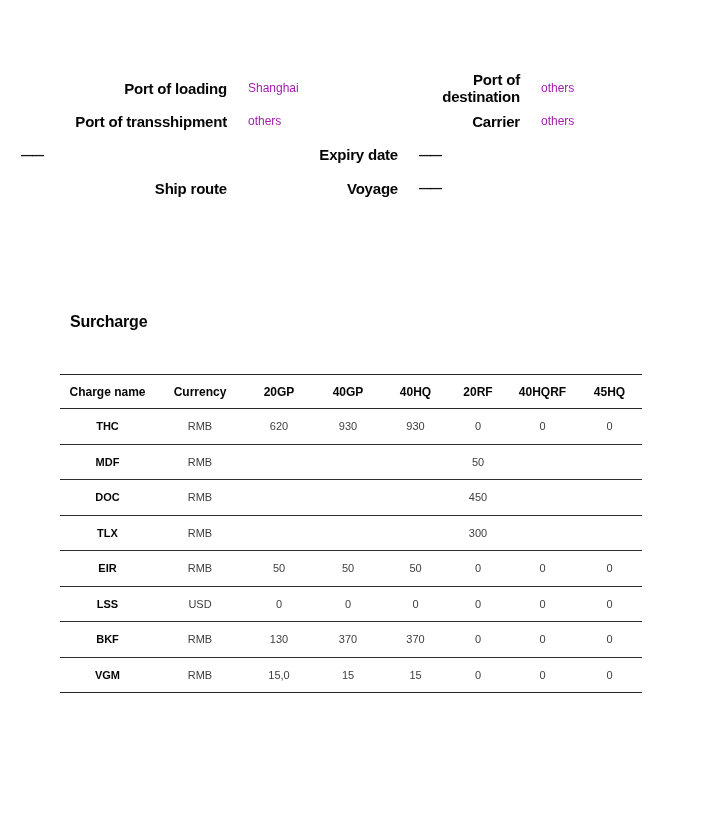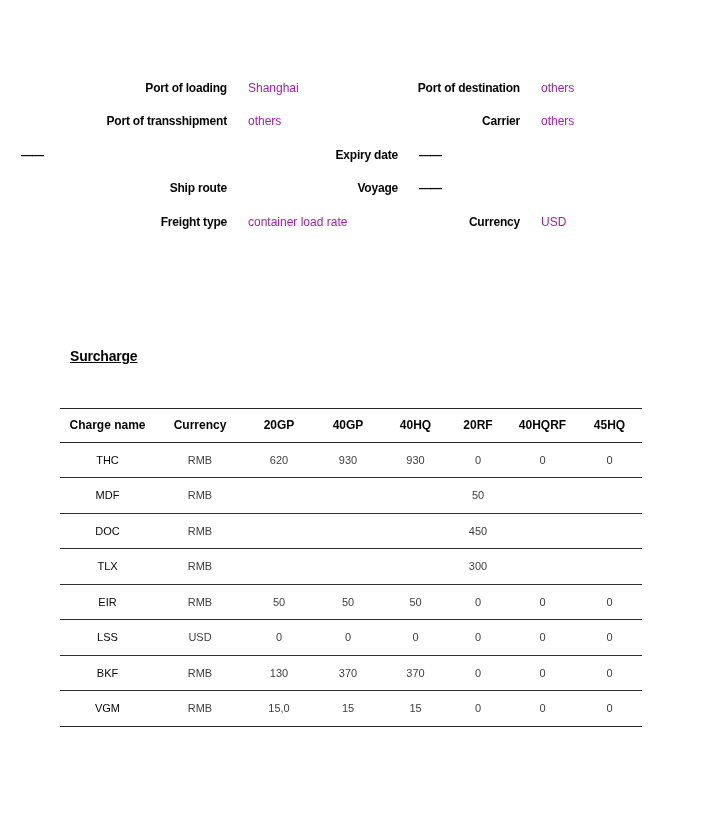--- a/index.html
+++ b/index.html
@@ -21,44 +21,43 @@
   }
   .form-row {
     display: grid;
     grid-template-columns: 227px 171px 122px 1fr;
     height: 33.5px;
     align-items: center;
   }
   .f-label {
     text-align: right;
     font-weight: bold;
-    font-size: 12px;
+    font-size: 15px;
     color: #050505;
     letter-spacing: -0.2px;
   }
   .f-value {
     padding-left: 21px;
     font-size: 12px;
     color: #a21caf;
   }
   .f-value.dash {
     color: #141414;
     font-weight: bold;
     letter-spacing: -1px;
   }
 
   
   .section-title {
     margin: 105px 0 0 70px;
-    font-size: 14px;
+    font-size: 16px;
     font-weight: bold;
     line-height: 24px;
     color: #050505;
     letter-spacing: -0.2px;
-    text-decoration: underline;
   }
 
   table.surcharge-table {
     margin: 40px 0 0 60px;
     width: 582px;
     border-collapse: collapse;
     table-layout: fixed;
     border-top: 1.5px solid #262626;
   }
   .surcharge-table col.c-charge   { width: 95px; }
@@ -84,21 +83,21 @@
   }
   .surcharge-table td {
     font-size: 11px;
     color: #3d3d3d;
     height: 34.5px;
     text-align: center;
     vertical-align: middle;
     padding: 0;
   }
   .surcharge-table td.charge {
-    font-weight: normal;
+    font-weight: bold;
     color: #050505;
   }
   .surcharge-table tbody tr {
     border-bottom: 1px solid #2e2e2e;
   }
   .surcharge-table tbody tr:last-child {
     border-bottom: 1.5px solid #262626;
   }
 </style>
 </head>
@@ -119,26 +118,20 @@
   </div>
   <div class="form-row">
     <div class="f-value dash">——</div>
     <div class="f-label">Expiry date</div>
     <div class="f-value dash">——</div>
   </div>
   <div class="form-row">
     <div class="f-label">Ship route</div>
     <div class="f-label">Voyage</div>
     <div class="f-value dash">——</div>
-  </div>
-  <div class="form-row">
-    <div class="f-label">Freight type</div>
-    <div class="f-value">container load rate</div>
-    <div class="f-label">Currency</div>
-    <div class="f-value">USD</div>
   </div>
 </div>
 
 <div class="section-title">Surcharge</div>
 
 <table class="surcharge-table">
   <colgroup>
     <col class="c-charge">
       <col class="c-currency">
       <col class="c-20gp">

